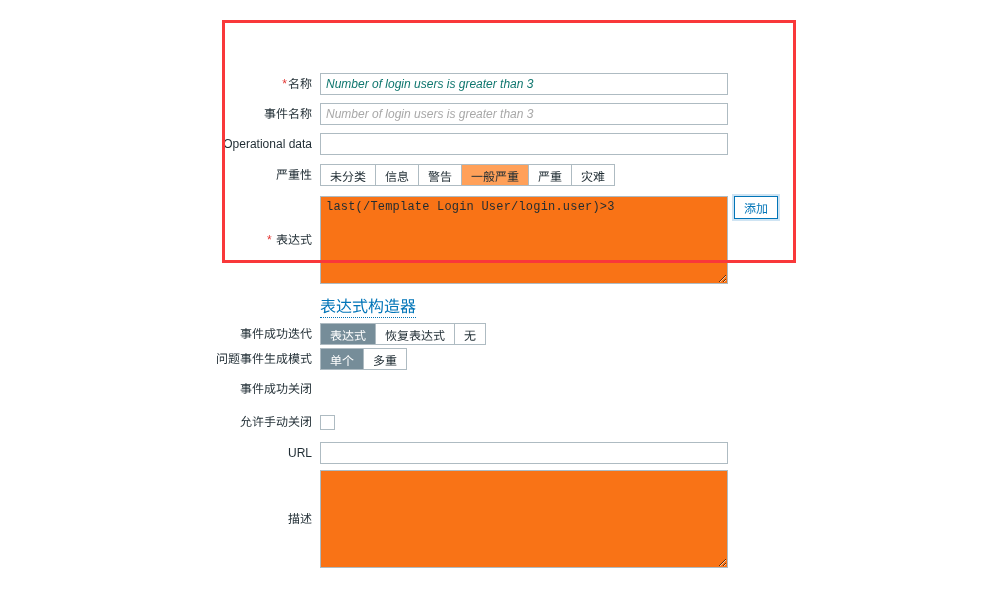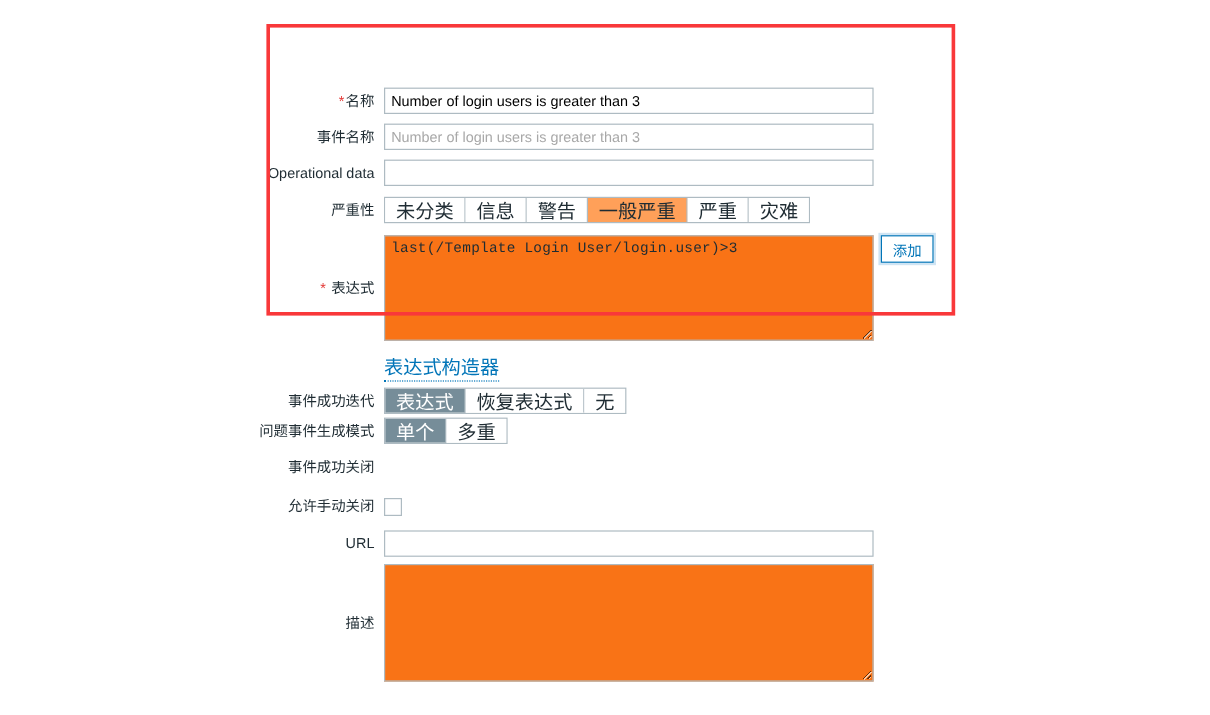--- a/index.html
+++ b/index.html
@@ -75,24 +75,25 @@
   }
 
   
   input.txt {
     width: 408px;
     height: 22px;
     border: 1px solid #aebbc2;
     background: #ffffff;
     font-family: "Liberation Sans", "DejaVu Sans", sans-serif;
     font-size: 12px;
-    color: #000000;
+    color: #0f766e;
     padding: 0 5px;
     outline: none;
     line-height: 20px;
+    font-style: italic;
   }
   input.txt::placeholder { color: #a8a8a8; opacity: 1; }
 
   
   textarea.ta {
     width: 408px;
     border: 1px solid #aebbc2;
     background: #f97316;
     color: #1f2c33;
     padding: 3px 5px;
@@ -120,21 +121,21 @@
     background: #ffffff;
     height: 22px;
     overflow: hidden;
   }
   .seg .opt {
     display: inline-flex;
     align-items: center;
     justify-content: center;
     padding: 0 9px;
     height: 20px;
-    font-size: 16px;
+    font-size: 12px;
     color: #1f2c33;
     background: #ffffff;
     border-right: 1px solid #aebbc2;
     cursor: pointer;
     white-space: nowrap;
     user-select: none;
   }
   .seg .opt:last-child { border-right: none; }
   .seg .opt.sel-gray {
     background: #768d99;

